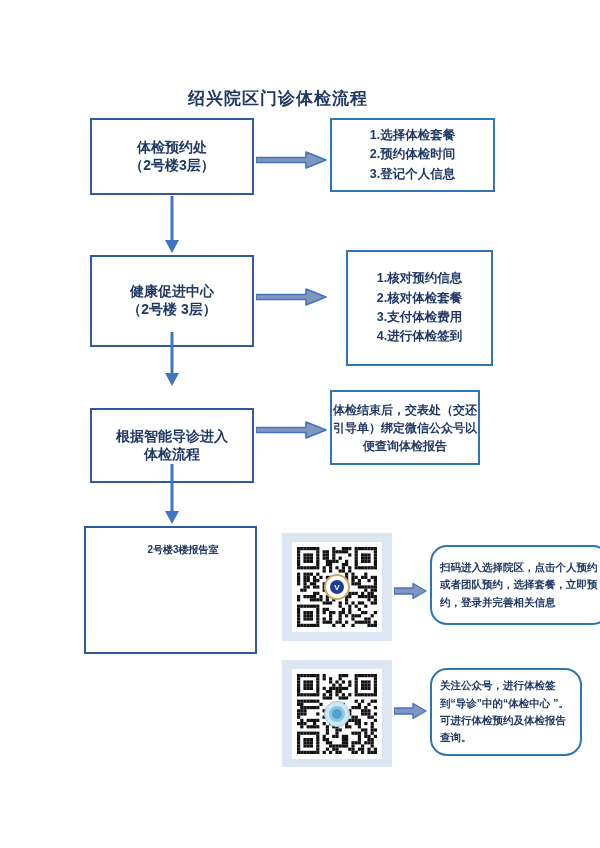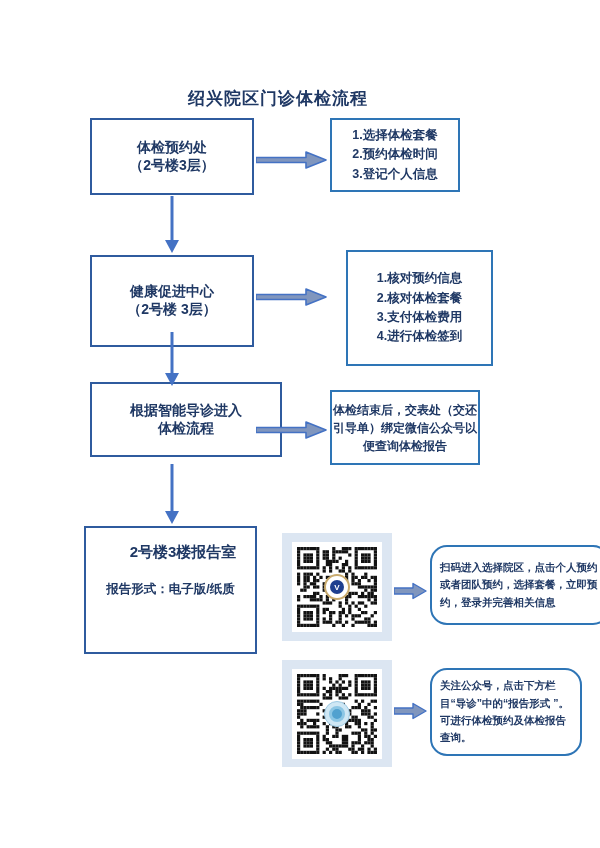--- a/index.html
+++ b/index.html
@@ -16,34 +16,34 @@
     position:absolute;background:#fff;box-sizing:border-box;
     color:var(--text-navy);font-weight:bold;
   }
   .step{
     border:2.5px solid var(--flow-border);
     display:flex;flex-direction:column;align-items:center;justify-content:center;
     font-size:14px;text-align:center;
   }
   #step1{left:90px;top:118px;width:164px;height:77px;}
   #step2{left:90px;top:255px;width:164px;height:92px;}
-  #step3{left:90px;top:382px;width:192px;height:75px;}
+  #step3{left:90px;top:408px;width:164px;height:75px;}
   .detail{
     border:2px solid var(--detail-border);
     display:flex;align-items:center;justify-content:center;font-size:12.5px;
   }
-  #detail1{left:330px;top:118px;width:130px;height:74px;}
+  #detail1{left:330px;top:118px;width:165px;height:74px;}
   #detail2{left:346px;top:250px;width:147px;height:116px;}
   #detail3{left:330px;top:390px;width:150px;height:75px;font-size:12px;padding:4px 0;text-align:center;line-height:1.5;}
   .lines{text-align:left;line-height:1.55;}
   #report{
     left:84px;top:526px;width:173px;height:128px;
     border:2px solid var(--flow-border);text-align:center;
   }
-  .report-title{font-size:15px;margin-top:15px;padding-left:25px;}
+  .report-title{font-size:10px;margin-top:15px;padding-left:25px;}
   .report-line2{font-size:12px;margin-top:13px;}
   .report-line3{font-size:12.5px;margin-top:19px;}
   .report-line4{font-size:12.5px;margin-top:2px;}
   .arrow{position:absolute;}
   #arrow-r1{left:256px;top:149px;}
   #arrow-r2{left:256px;top:286px;}
   #arrow-r3{left:256px;top:419px;}
   #arrow-d1{left:163px;top:196px;}
   #arrow-d2{left:163px;top:332px;}
   #arrow-d3{left:163px;top:464px;}
@@ -121,21 +121,20 @@
     <div>3.支付体检费用</div>
     <div>4.进行体检签到</div>
   </div>
 </div>
 <div class="box detail" id="detail3">
   <span>体检结束后，交表处（交还引导单）绑定微信公众号以便查询体检报告</span>
 </div>
 
 <div class="box" id="report">
   <div class="report-title">2号楼3楼报告室</div>
-  <div class="report-line3">报告形式：电子版/纸质</div>
 </div>
 
 <div class="arrow" id="arrow-r1">
   <svg width="72" height="22" viewBox="0 0 72 22">
       <polygon points="0,8.5 50,8.5 50,3 70,11 50,19 50,13.5 0,13.5" style="fill:var(--arrow-fill);stroke:var(--arrow-stroke);stroke-width:1.6;stroke-linejoin:round"></polygon>
     </svg>
 </div>
 <div class="arrow" id="arrow-r2">
   <svg width="72" height="22" viewBox="0 0 72 22">
       <polygon points="0,8.5 50,8.5 50,3 70,11 50,19 50,13.5 0,13.5" style="fill:var(--arrow-fill);stroke:var(--arrow-stroke);stroke-width:1.6;stroke-linejoin:round"></polygon>
@@ -803,14 +802,14 @@
       <div class="disc-inner"></div>
     </div>
   </div>
 </div>
 <div class="arrow" id="arrow-q2">
   <svg width="34" height="20" viewBox="0 0 34 20">
       <polygon points="0,7 19,7 19,2.5 32,10 19,17.5 19,13 0,13" style="fill:var(--arrow-fill);stroke:var(--arrow-stroke);stroke-width:1.4;stroke-linejoin:round"></polygon>
     </svg>
 </div>
 <div class="box bubble" id="bubble2">
-  <span>关注公众号，点击下方栏目“导诊”中的“报告形式 ”。可进行体检预约及体检报告查询。</span>
+  <span>关注公众号，进行体检签到“导诊”中的“体检中心 ”。可进行体检预约及体检报告查询。</span>
 </div>
 
 </body></html>

